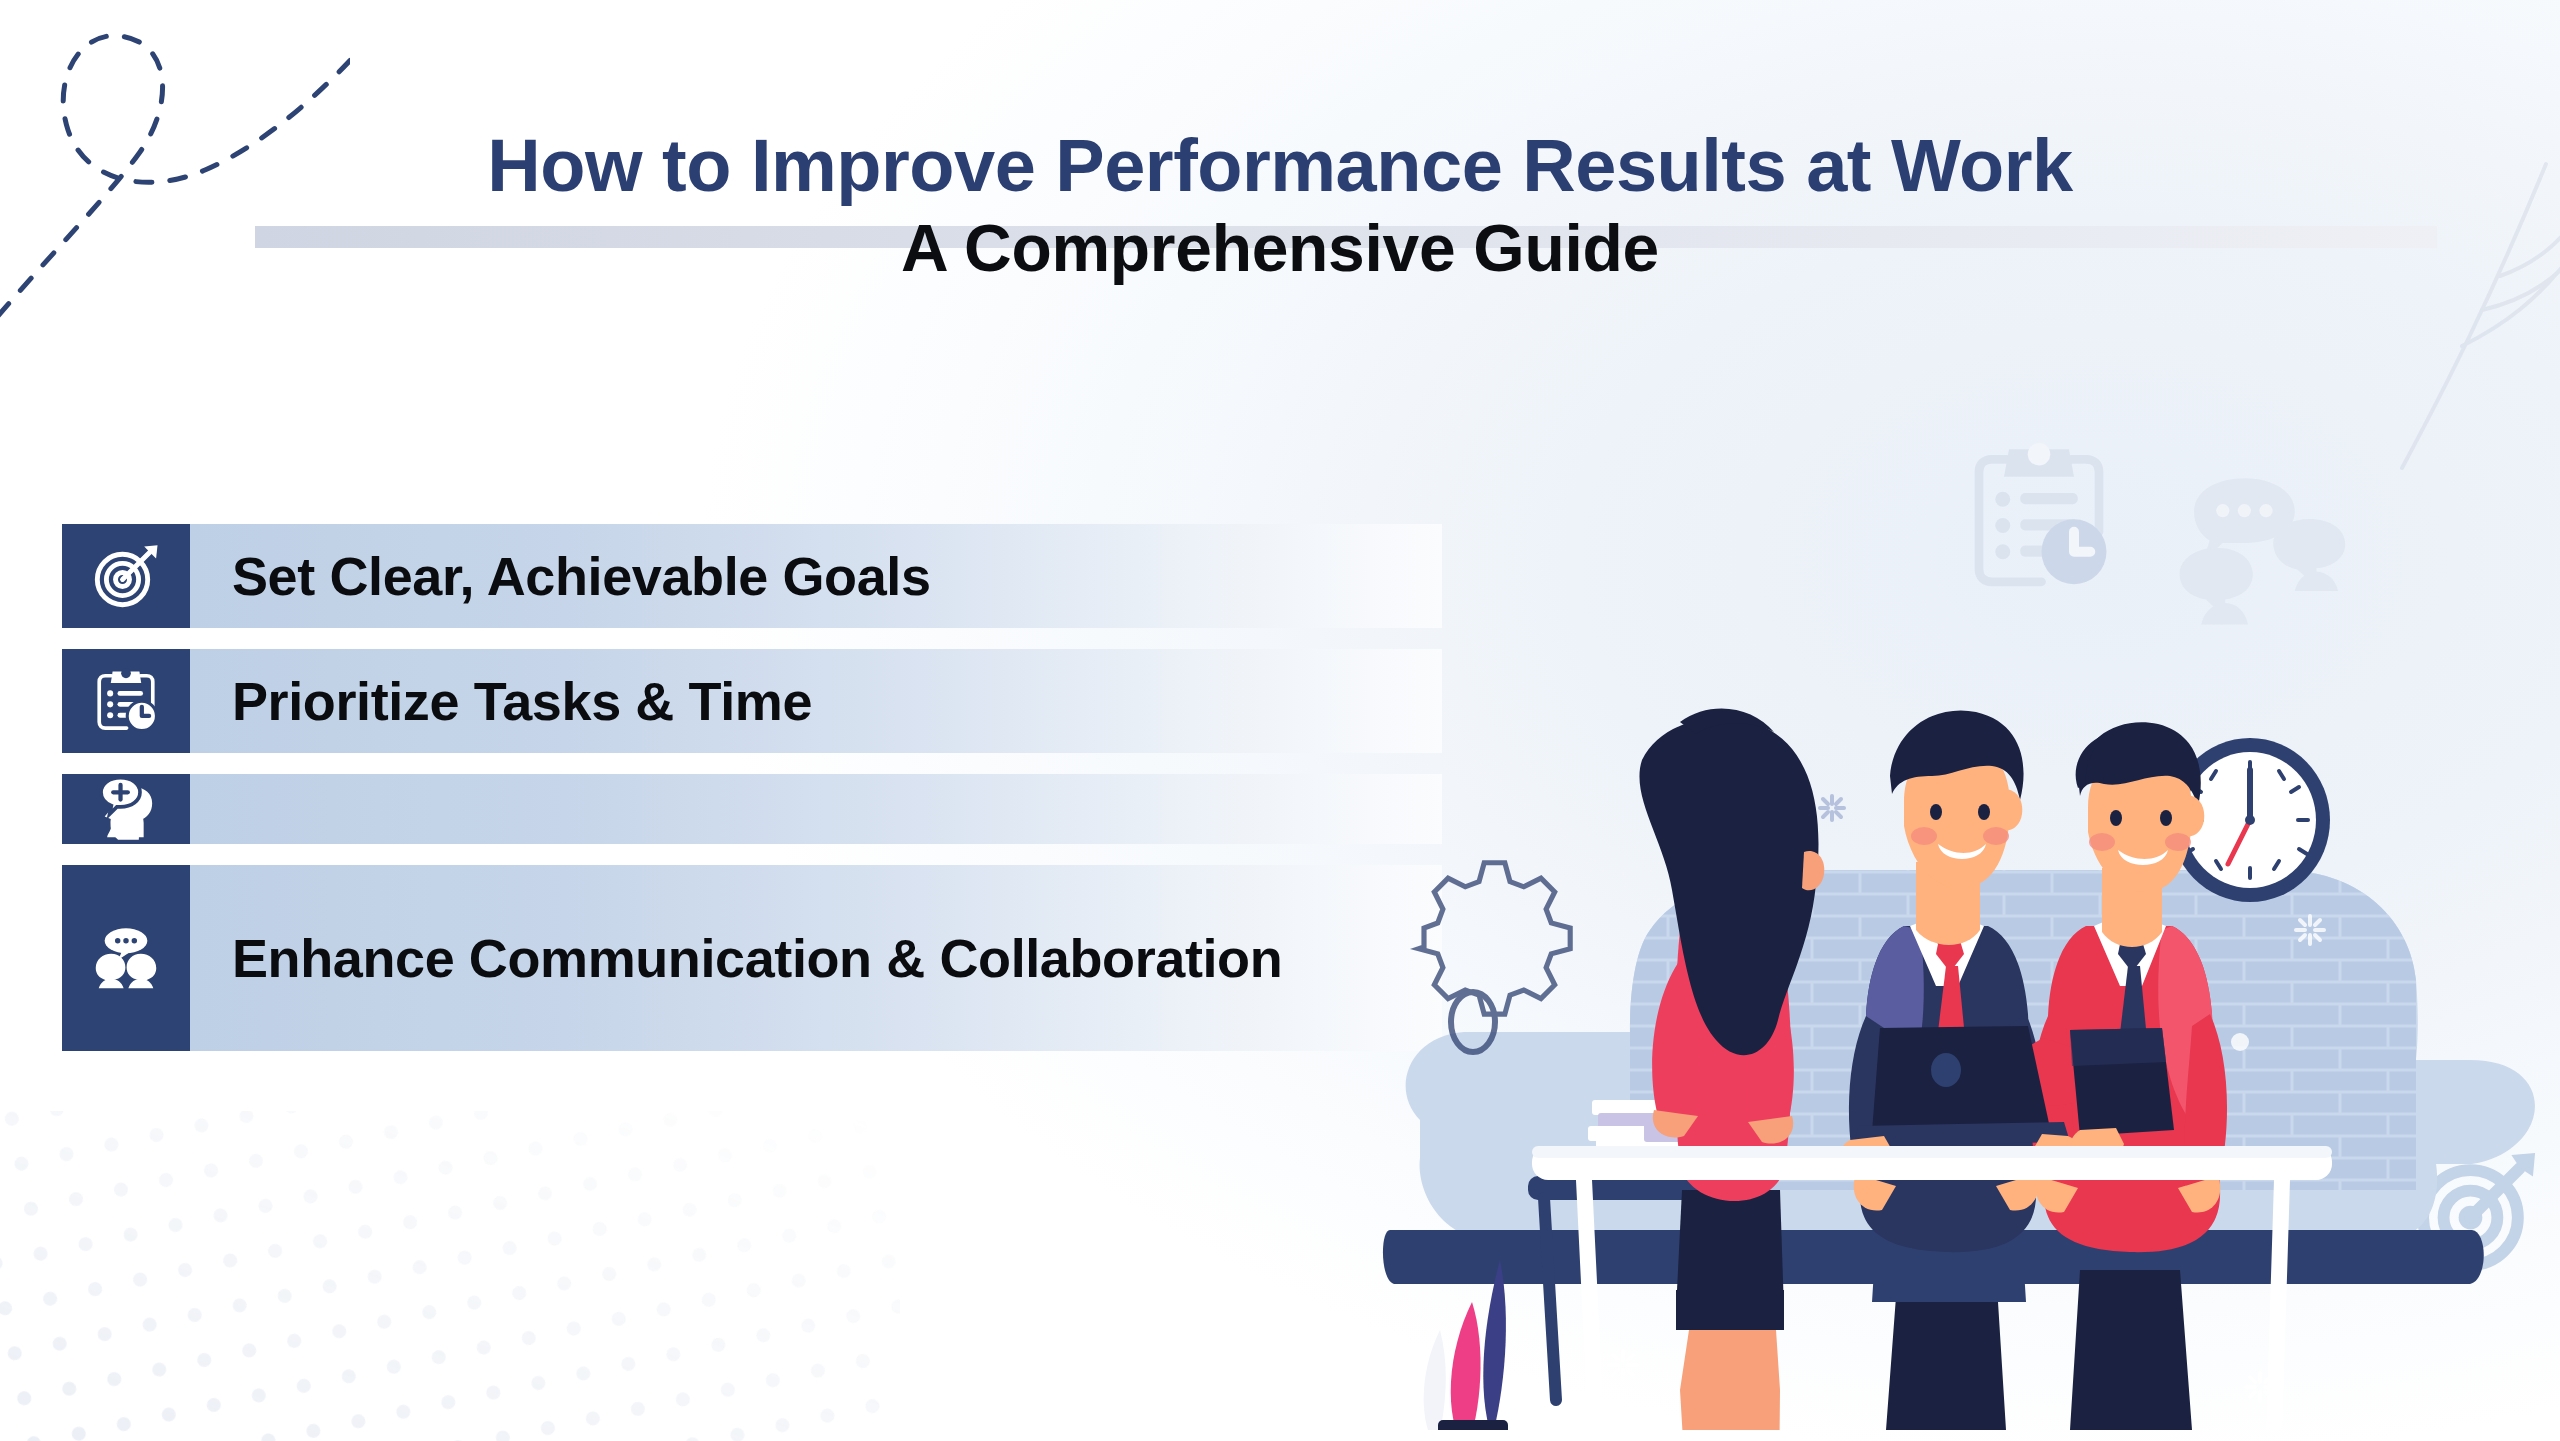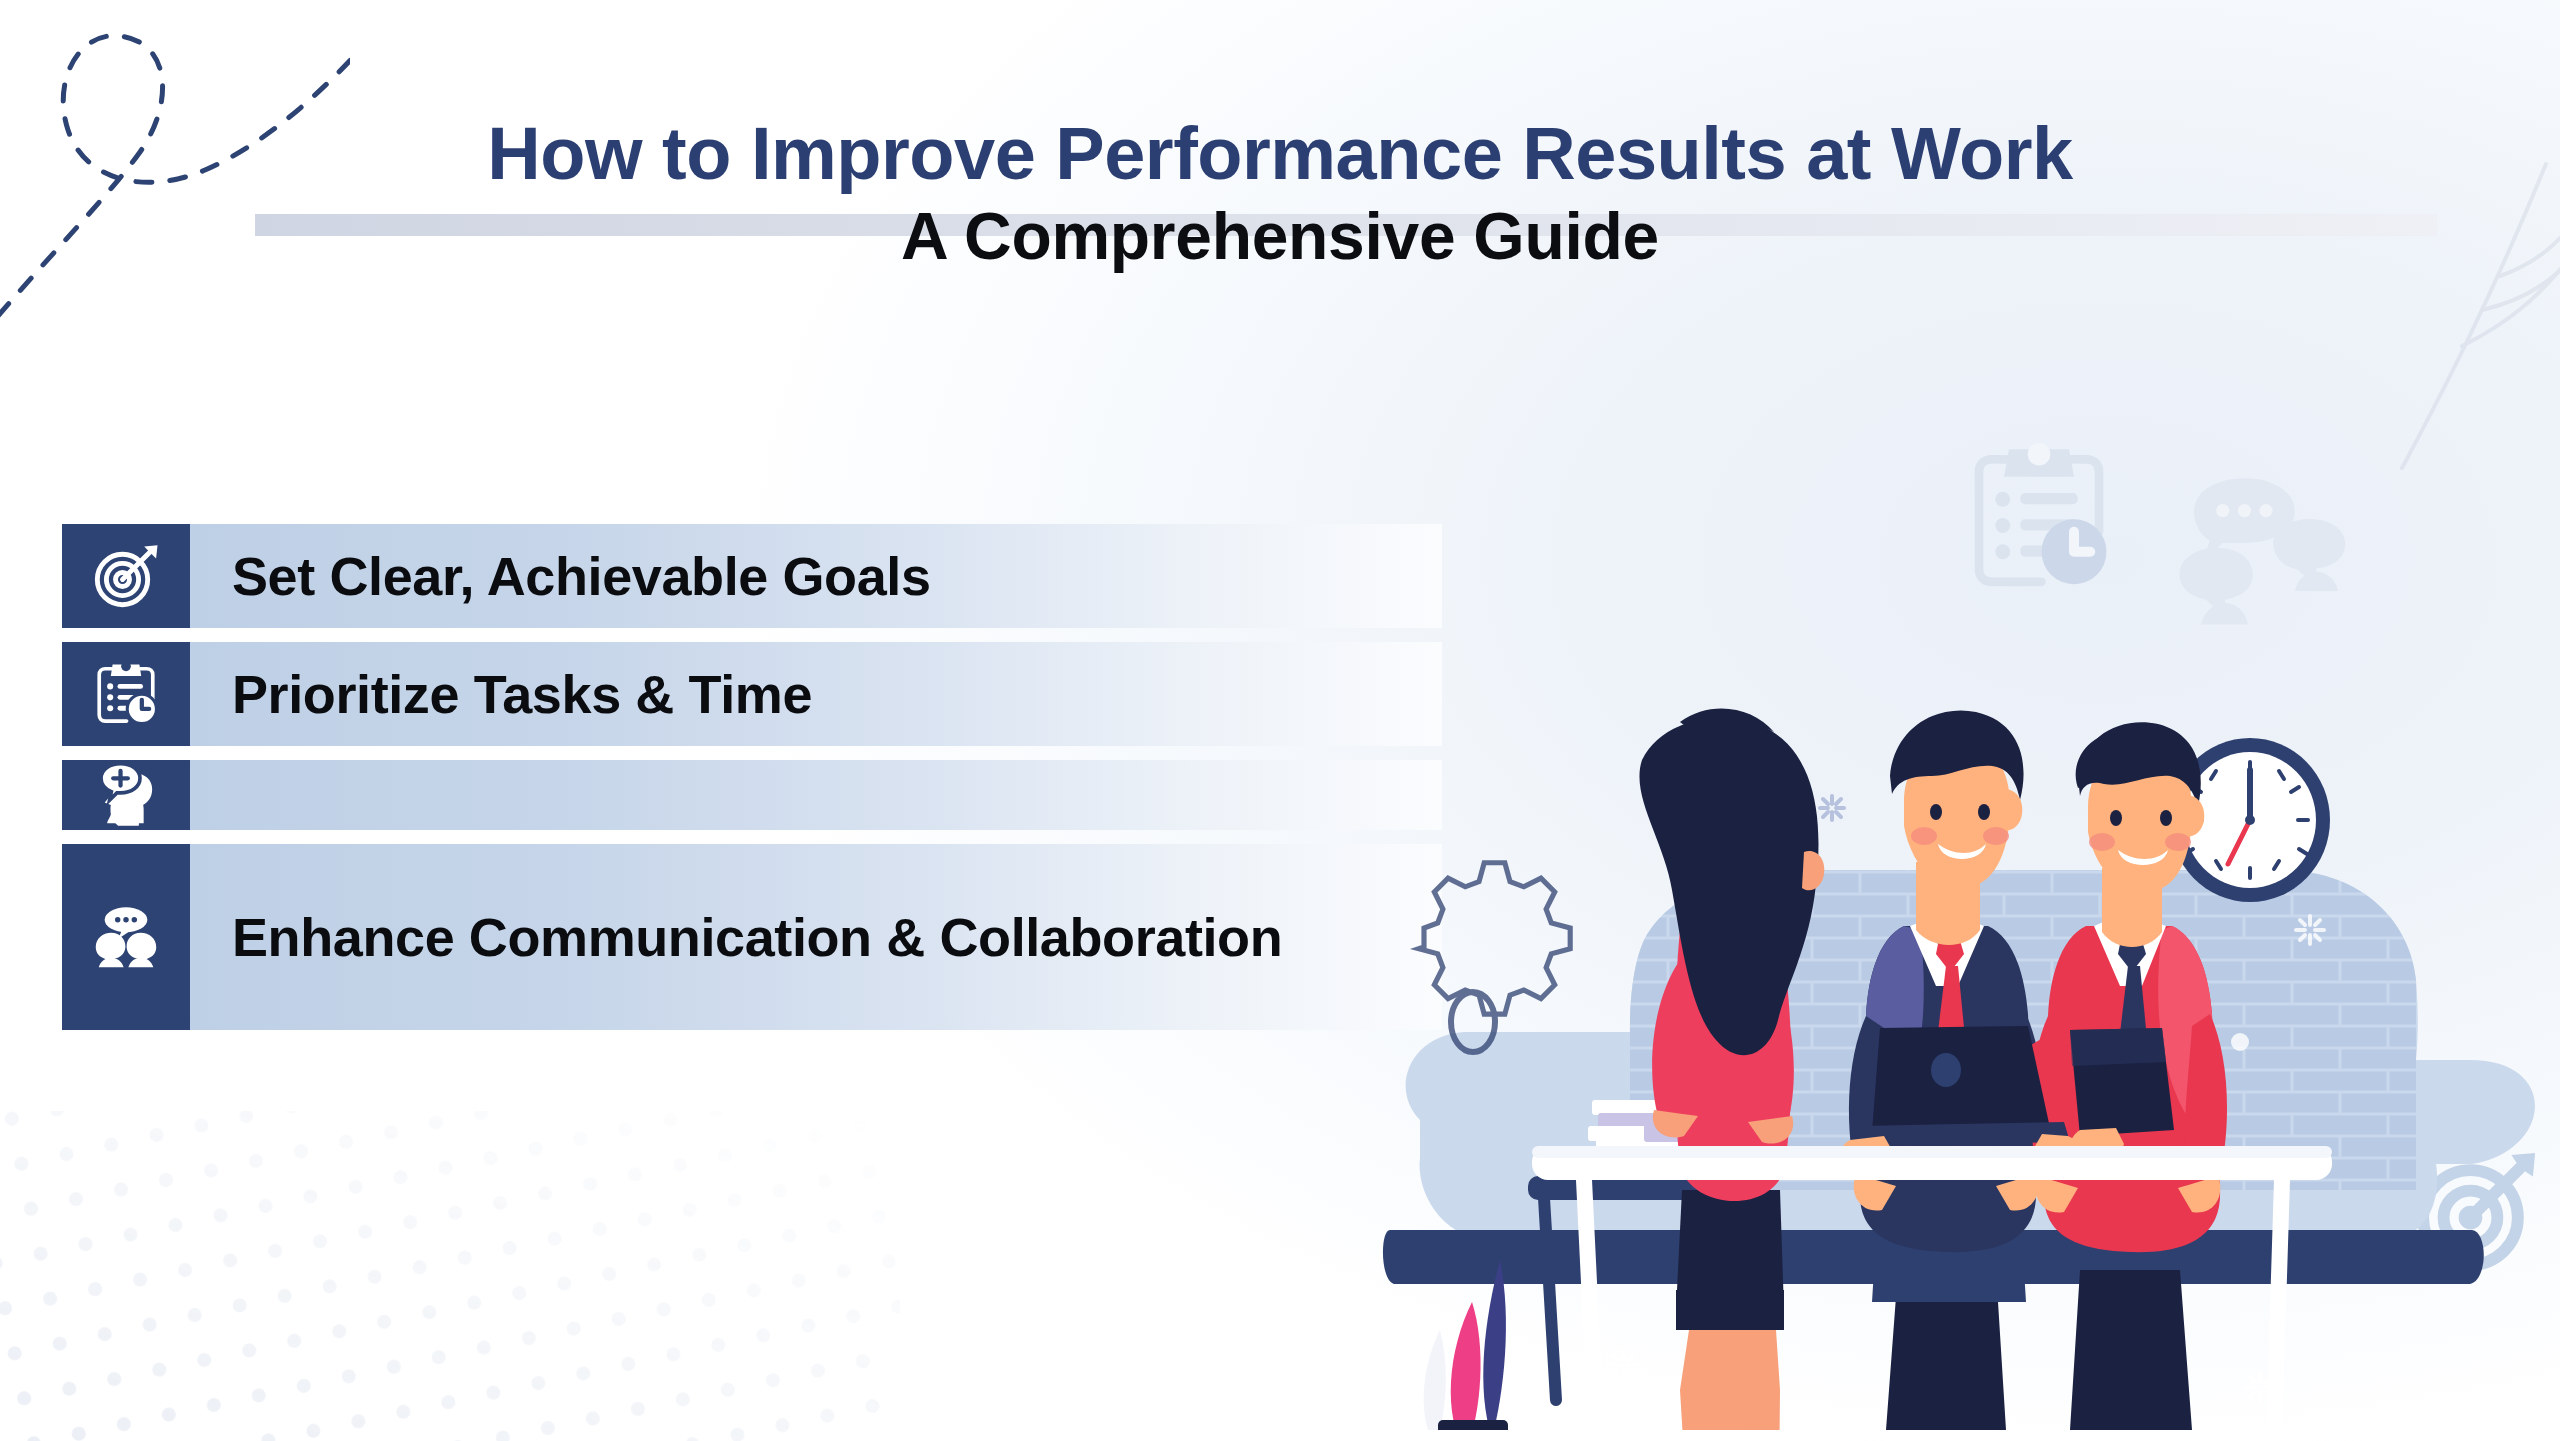--- a/index.html
+++ b/index.html
@@ -22,41 +22,41 @@
   
   .deco{ position:absolute; pointer-events:none; }
   #dash-loop{ left:-10px; top:-6px; width:360px; height:330px; }
   #branch-tr{ right:-30px; top:150px; width:240px; height:330px; opacity:.55;}
   #dots-bl{ left:0; bottom:0; width:900px; height:330px; opacity:.9;}
   #wm-clipboard{ left:1964px; top:438px; width:150px; height:165px; }
   #wm-talkheads{ left:2170px; top:470px; width:180px; height:170px; }
   #wm-target{ left:2408px; top:1140px; width:140px; height:140px; }
 
   
-  #head-wrap{ position:absolute; left:0; top:116px; width:2560px; text-align:center;}
+  #head-wrap{ position:absolute; left:0; top:128px; width:2560px; text-align:center;}
   #title-band{
     position:absolute; left:255px; top:98px; width:2182px; height:22px;
     background:linear-gradient(90deg,#cfd5e2 0%, #dde1ea 45%, #e7eaf1 78%, #eef0f5 100%);
   }
   #title{
     position:relative; z-index:2;
     font-size:74px; font-weight:bold; color:#2c3f72;
     letter-spacing:-0.5px; line-height:1.04;
     white-space:nowrap;
   }
   #subtitle{
     position:relative; z-index:2;
     margin-top:9px;
     font-size:66px; font-weight:bold; color:#0b0d11;
     letter-spacing:-0.3px; line-height:1.04;
   }
 
   
   #list{ position:absolute; left:62px; top:524px; width:1380px; }
-  .row{ position:relative; display:flex; align-items:stretch; margin-bottom:14px; }
+  .row{ position:relative; display:flex; align-items:stretch; margin-bottom:21px; }
   .row .bar{
     position:absolute; left:128px; top:0; right:0; bottom:0;
     background:linear-gradient(90deg,#bed0e6 0%, #c6d5e9 30%, #d9e3f1 58%, #edf2f8 80%, #fbfcfe 100%);
   }
   .iconbox{
     position:relative; z-index:3;
     width:128px; flex:0 0 128px;
     background:#2d4373;
     display:flex; align-items:center; justify-content:center;
   }

